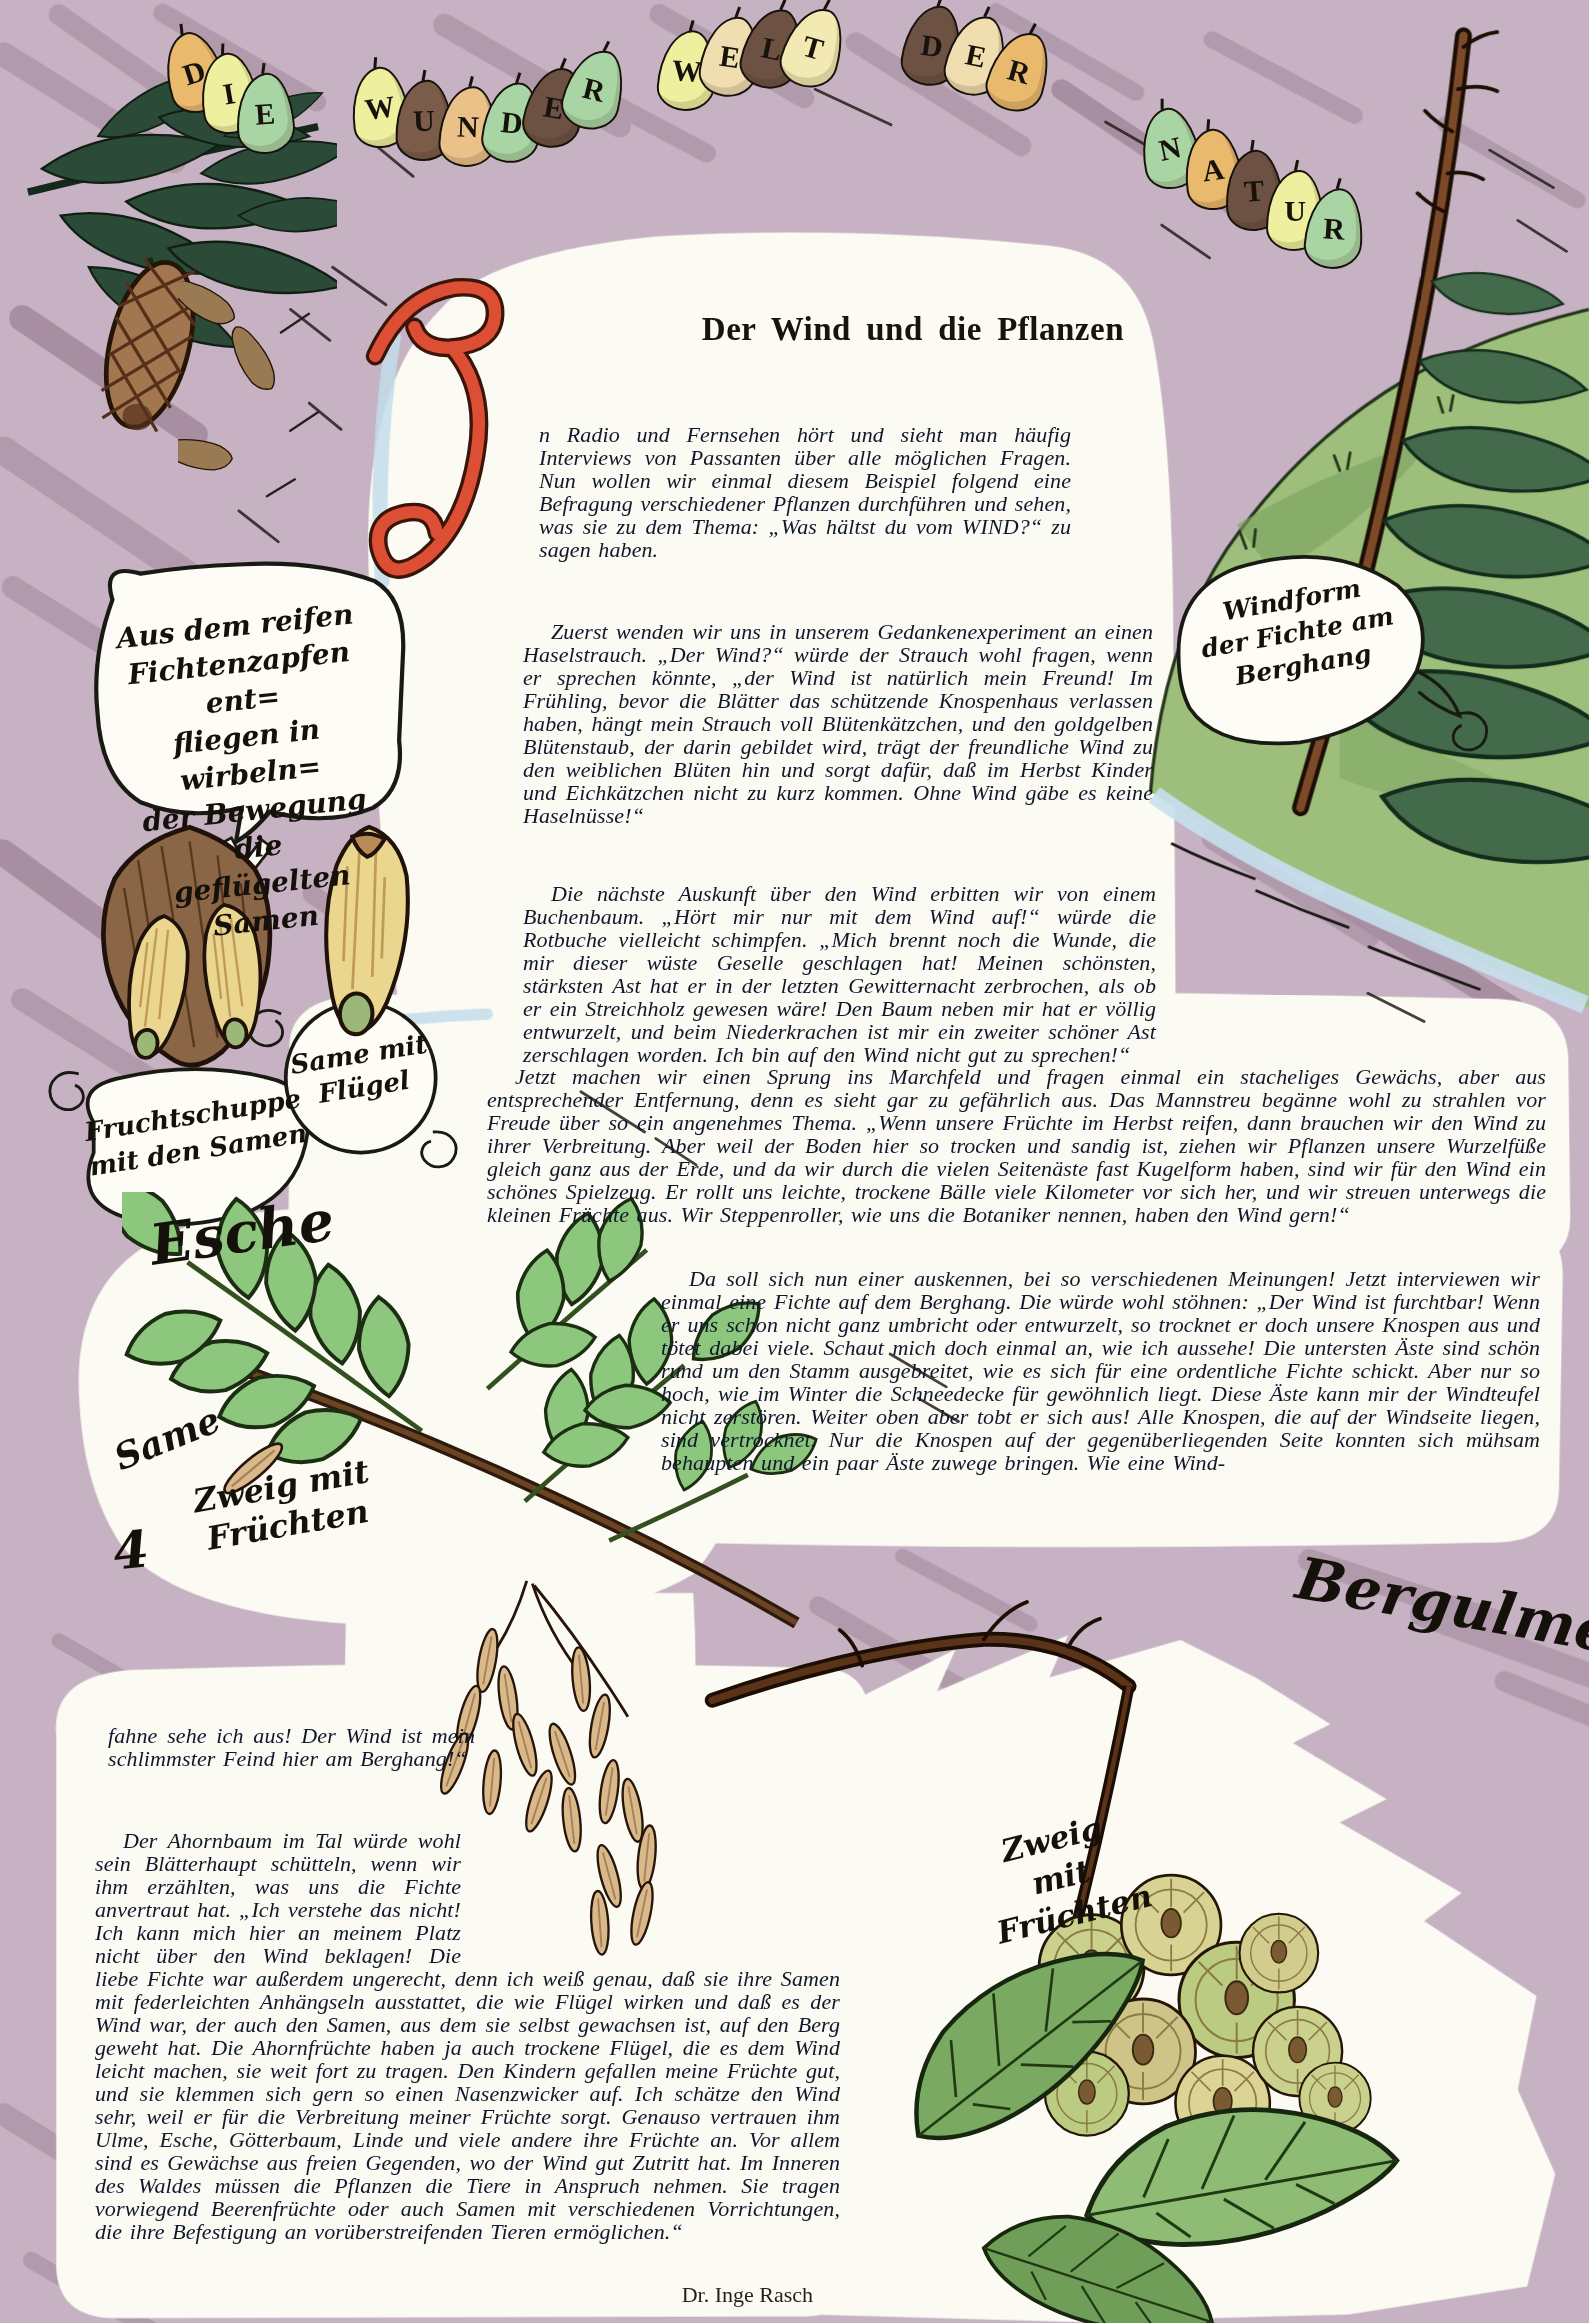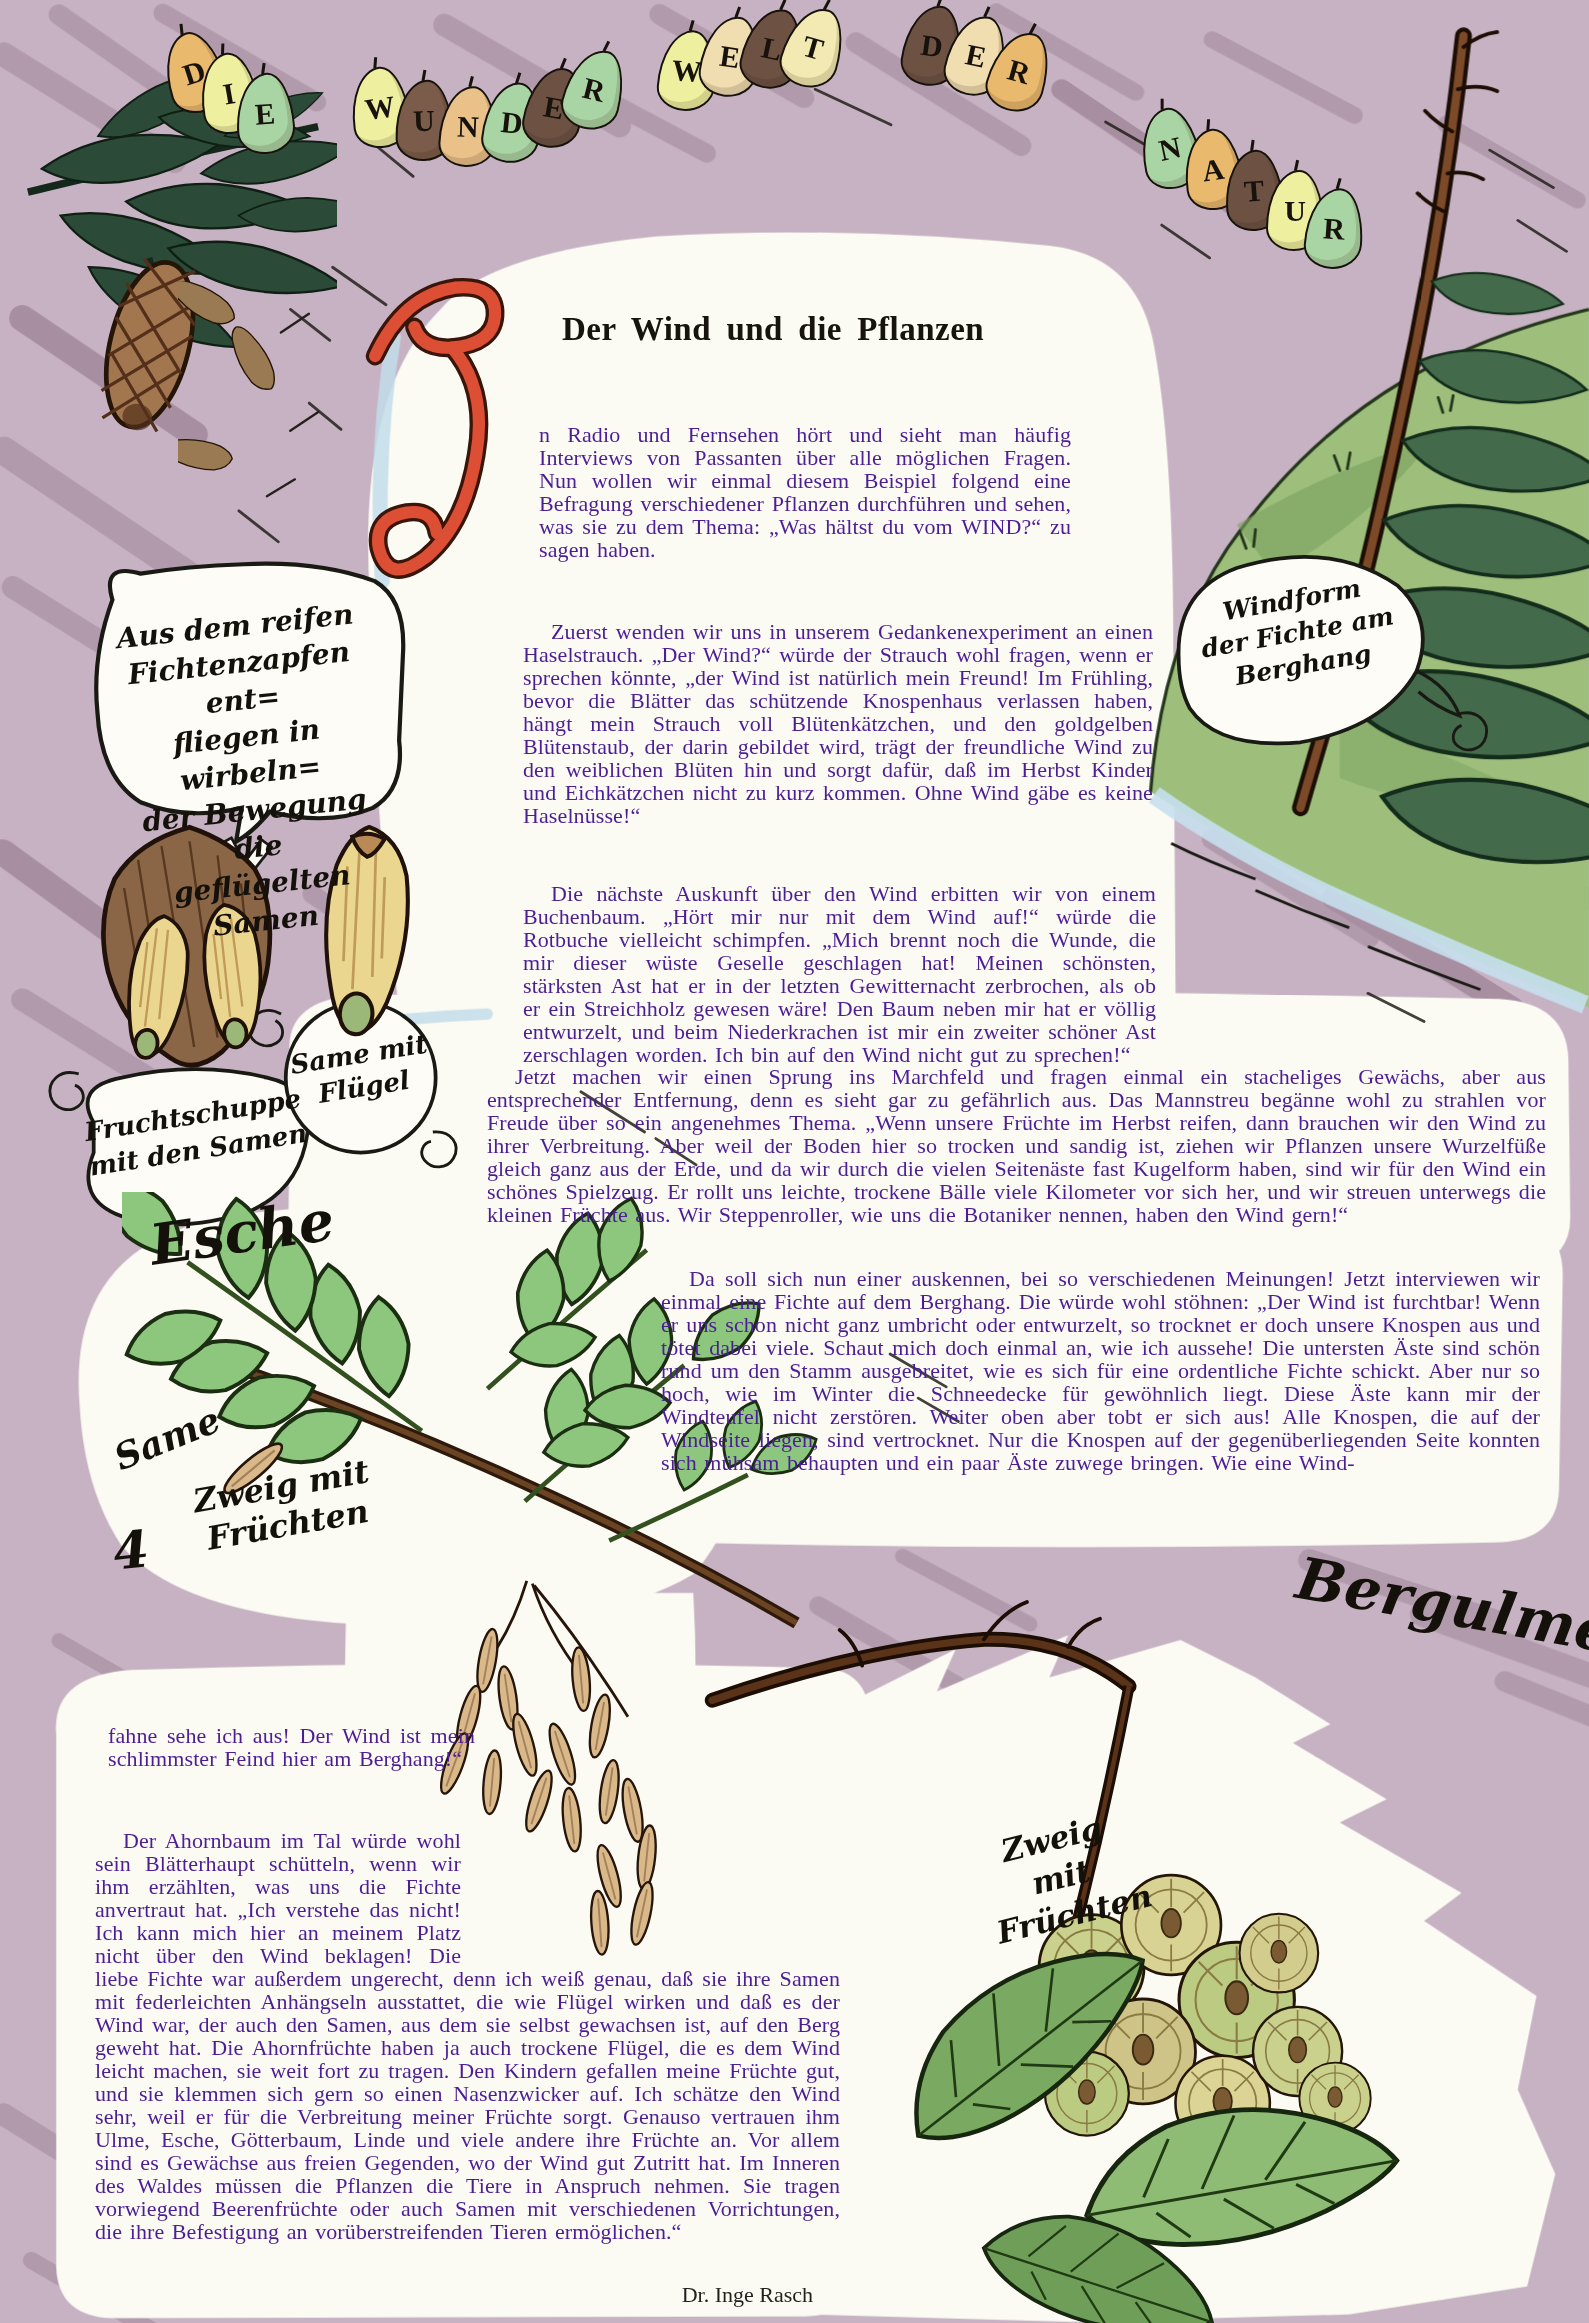--- a/index.html
+++ b/index.html
@@ -1,25 +1,25 @@
 <!DOCTYPE html>
 <html lang="de" style="font-size:15px"><head>
 <meta charset="utf-8">
 <style>
   html,body{margin:0;padding:0;background:#888;}
   .page{position:relative;width:1589px;height:2324px;overflow:hidden;background:#c6b2c2;
         font-family:"Liberation Serif",serif;}
   .abs{position:absolute;}
   svg{display:block;}
   .body-text{position:absolute;font-size:22px;line-height:23px;text-align:justify;
-             color:#4c1d95;letter-spacing:0.1px;word-spacing:1.9px;z-index:6;hyphens:auto;}
+             color:#0f172a;letter-spacing:0.1px;word-spacing:1.9px;z-index:6;hyphens:auto;font-style:italic;}
   .indent{text-indent:28px;margin-top:34px;}
   .spacer-r{float:right;width:379px;height:116px;}
   .title{position:absolute;font-weight:bold;font-size:33px;letter-spacing:0.5px;word-spacing:6.6px;
-         text-align:left;color:#17130e;z-index:6;}
+         text-align:right;color:#17130e;z-index:6;}
   .caption{position:absolute;font-family:"DejaVu Serif",serif;font-style:italic;font-weight:bold;
            color:#14100a;white-space:pre-line;text-align:center;z-index:7;}
   .leaf{position:absolute;width:54px;height:77px;border:2.8px solid #17130c;
         border-radius:58% 42% 52% 48% / 72% 68% 32% 28%;
         display:flex;align-items:center;justify-content:center;z-index:4;
         box-shadow:inset -4.7px -6.6px 0 rgba(40,20,10,.14);}
   .leaf::after{content:"";position:absolute;top:-12px;left:50%;width:2.8px;height:11.2px;
                background:#17130c;transform:rotate(12deg);}
   .leaf span{font-family:"Liberation Serif",serif;font-weight:bold;font-size:30px;color:#17130c;}
   .author{position:absolute;font-size:22px;text-align:right;color:#221f1c;z-index:7;}

